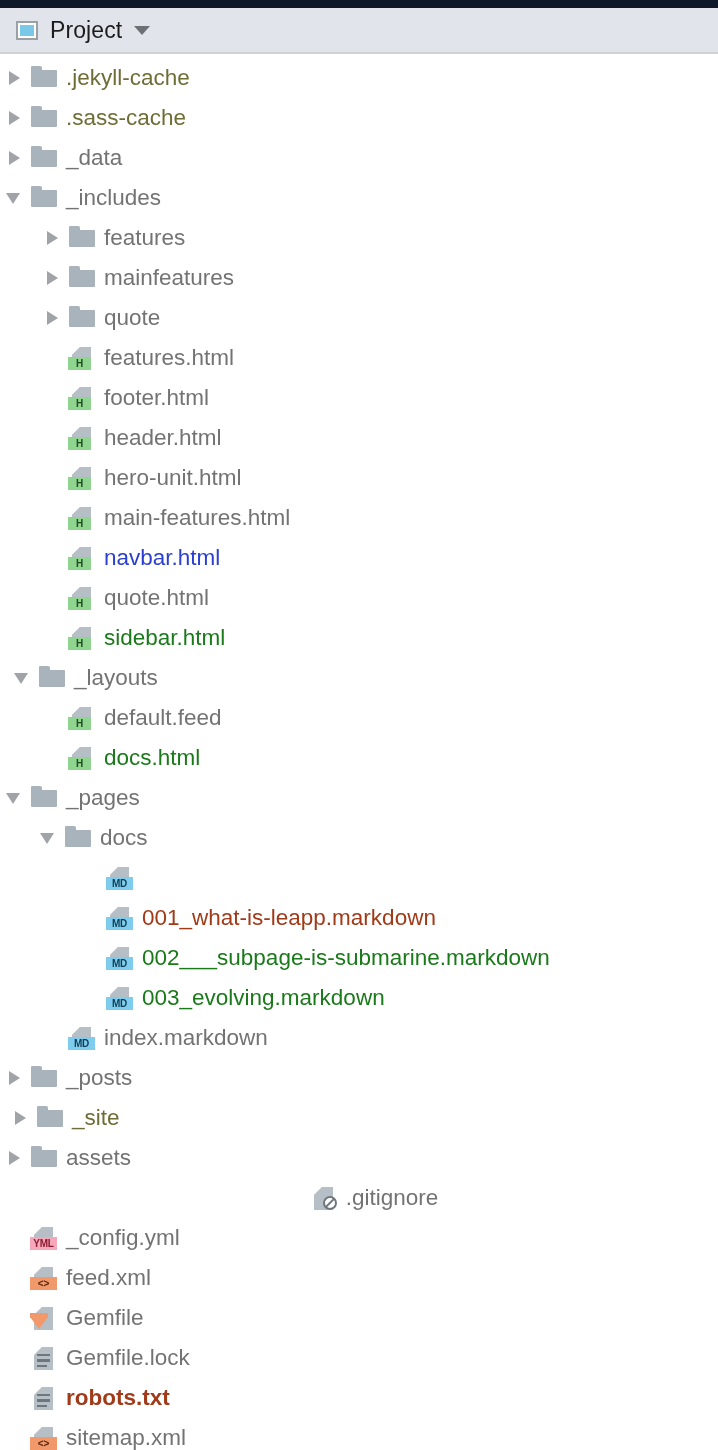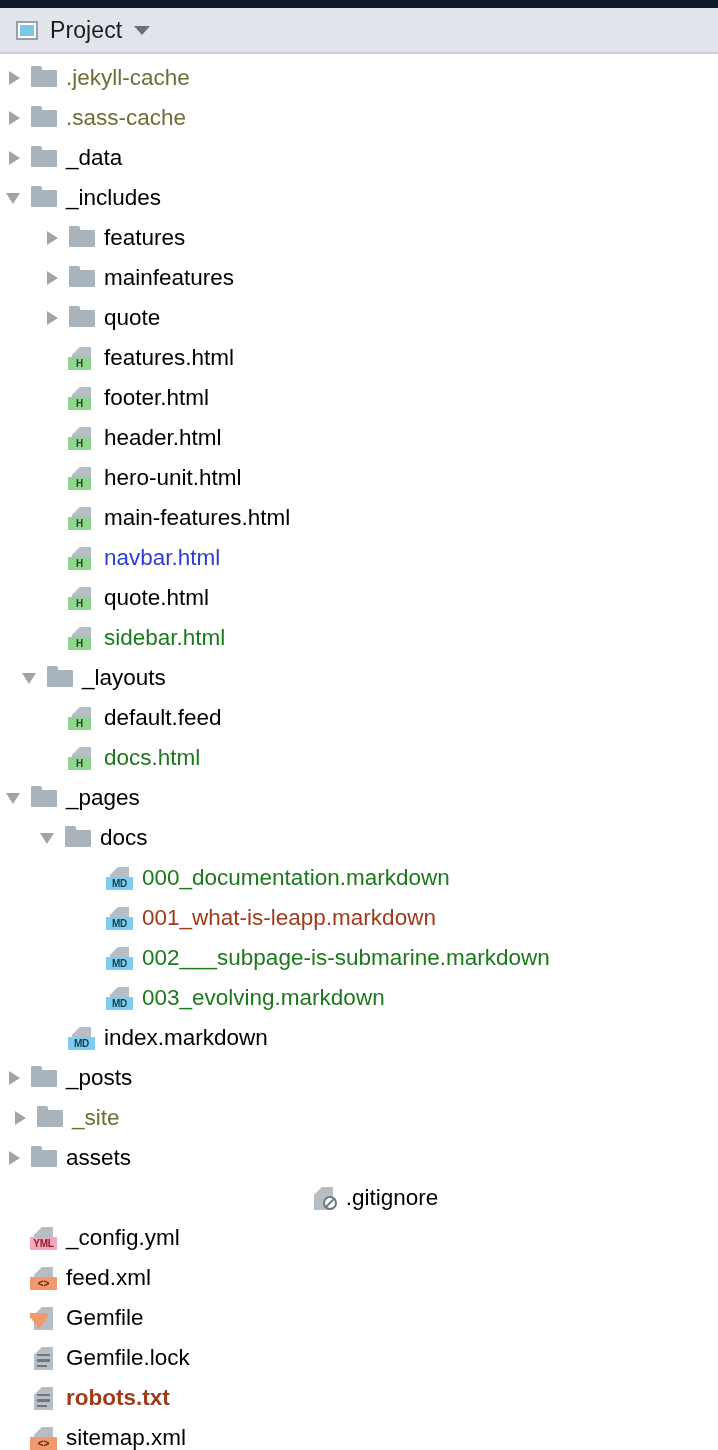--- a/index.html
+++ b/index.html
@@ -213,21 +213,21 @@
     display: block;
     height: 2.3px;
     background: #6f777e;
     margin-bottom: 3px;
   }
   .txtlines i:nth-child(1) { width: 100%; }
   .txtlines i:nth-child(2) { width: 100%; }
   .txtlines i:nth-child(3) { width: 78%; }
 
   
-  .c-default { color: #000000; }
+  .c-default { color: #737373; }
   .c-ignored { color: #6f6d35; }
   .c-added   { color: #1a7a1a; }
   .c-modified{ color: #2a3fd0; }
   .c-unknown { color: #a03a18; }
 </style>
 </head>
 <body>
 
 <div class="toolwindow-header">
   <span class="tw-icon">
@@ -360,21 +360,21 @@
     <div class="row" style="padding-left: 44px;">
       <span class="twisty none"></span>
       <span class="icon">
         <span class="page">
           <span class="fold"></span>
         </span>
         <span class="badge badge-html">H</span>
       </span>
       <span class="label c-added">sidebar.html</span>
     </div>
-    <div class="row" style="padding-left: 22px;">
+    <div class="row" style="padding-left: 14px;">
       <span class="twisty open"></span>
       <span class="icon">
         <span class="ic-folder"></span>
       </span>
       <span class="label c-default">_layouts</span>
     </div>
     <div class="row" style="padding-left: 44px;">
       <span class="twisty none"></span>
       <span class="icon">
         <span class="page">
@@ -409,21 +409,20 @@
       <span class="label c-default">docs</span>
     </div>
     <div class="row" style="padding-left: 82px;">
       <span class="twisty none"></span>
       <span class="icon">
         <span class="page">
           <span class="fold"></span>
         </span>
         <span class="badge badge-md">MD</span>
       </span>
-      <span class="label c-added">000_documentation.markdown</span>
     </div>
     <div class="row" style="padding-left: 82px;">
       <span class="twisty none"></span>
       <span class="icon">
         <span class="page">
           <span class="fold"></span>
         </span>
         <span class="badge badge-md">MD</span>
       </span>
       <span class="label c-unknown">001_what-is-leapp.markdown</span>

